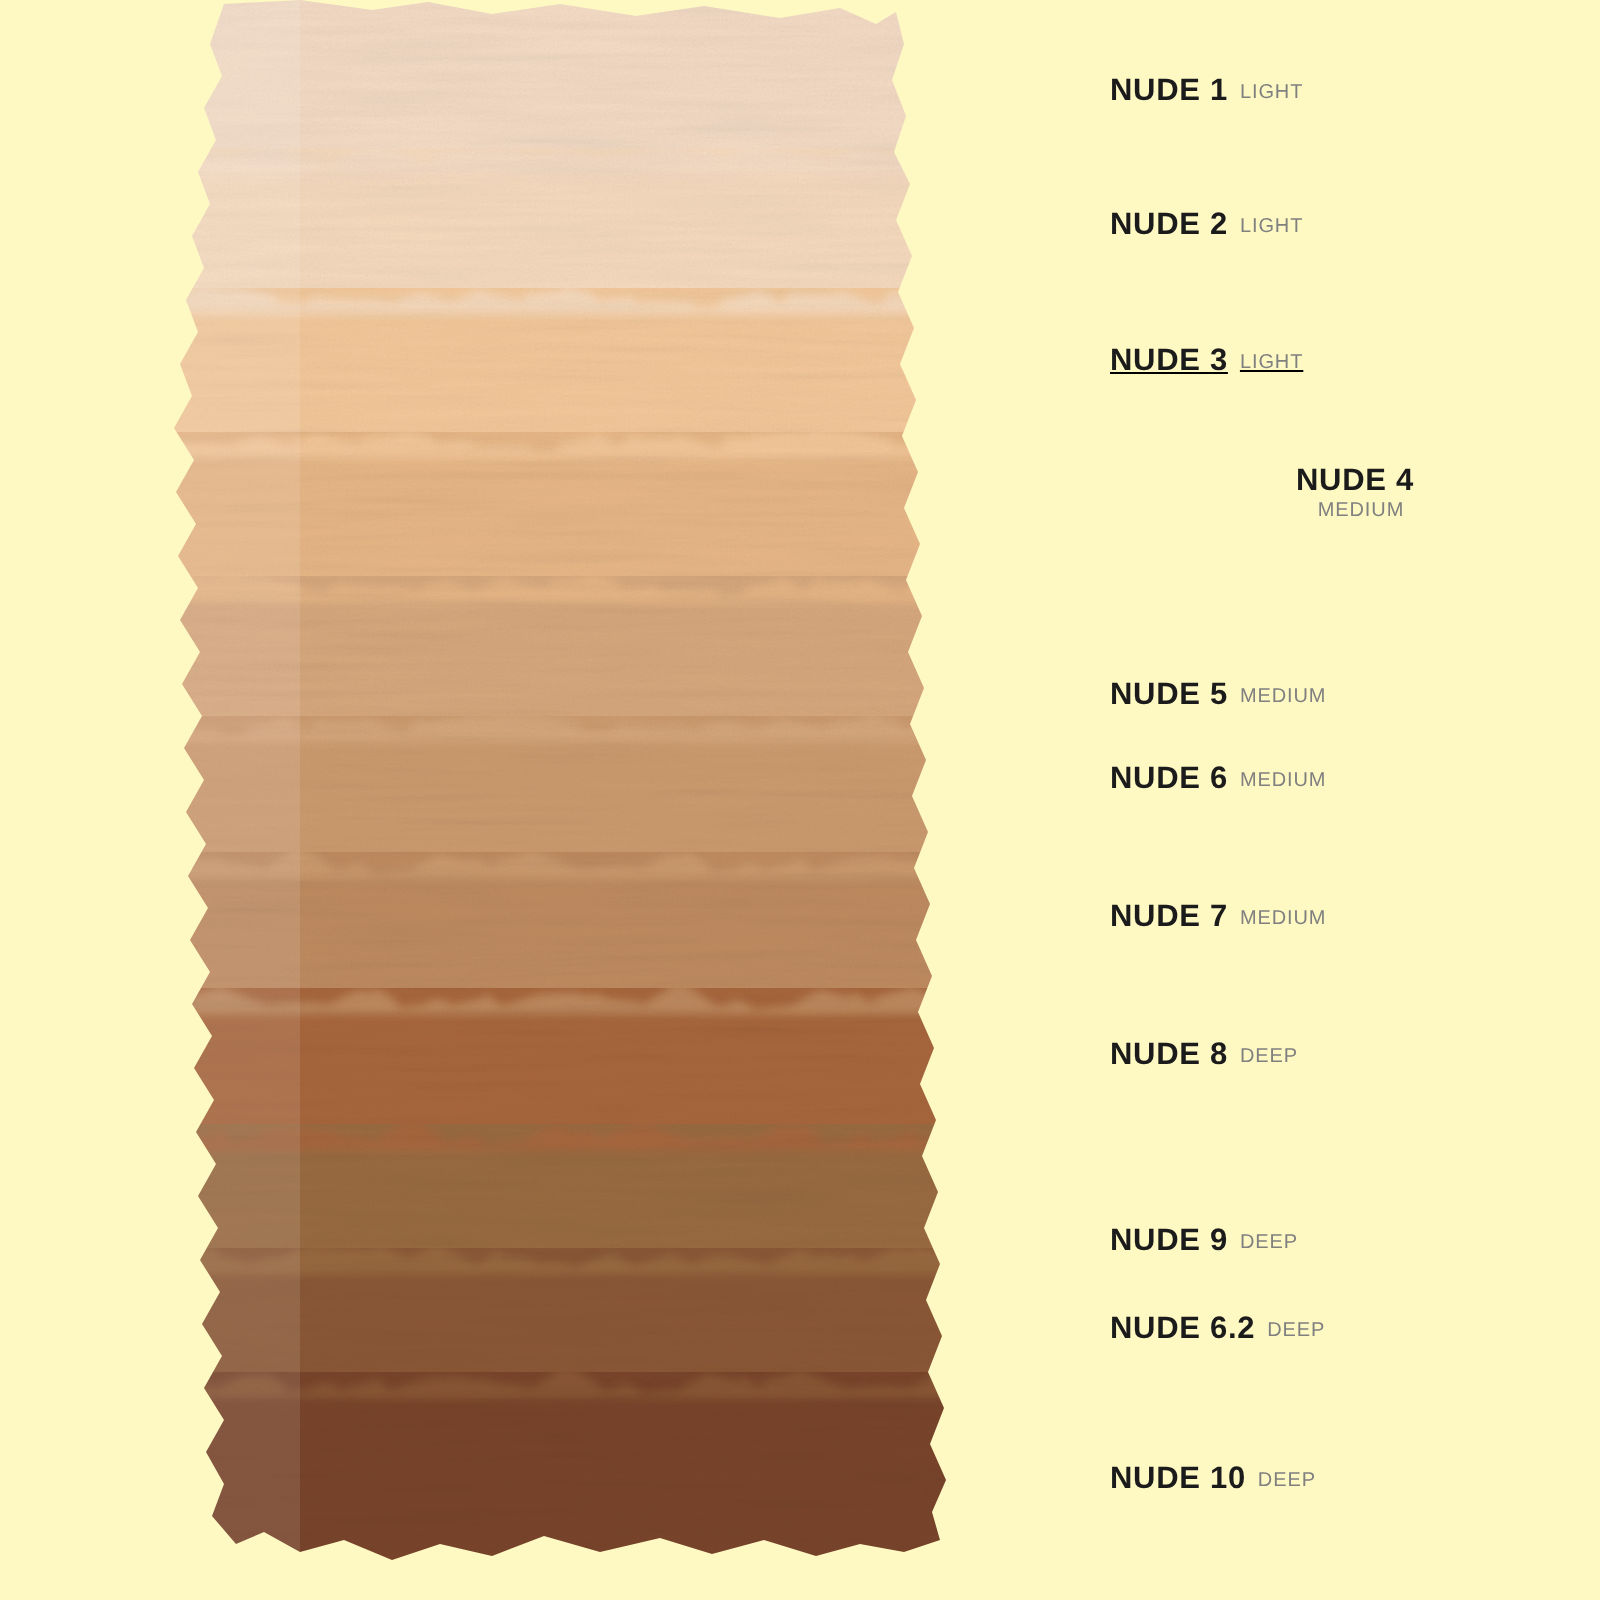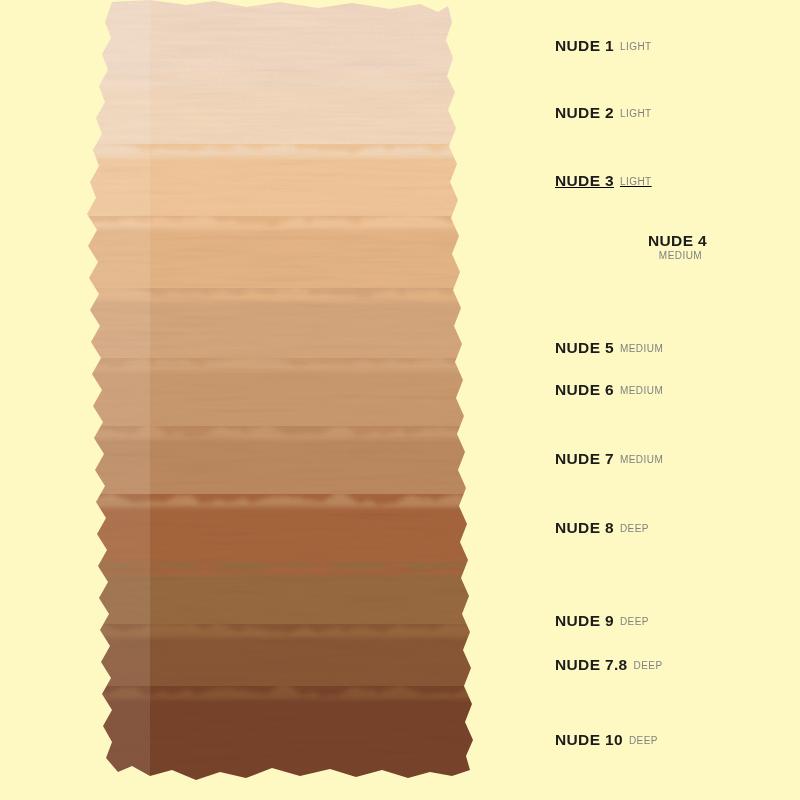--- a/index.html
+++ b/index.html
@@ -191,21 +191,21 @@
       </div>
       <div class="legend-row" style="top: 517px;">
         <span class="shade-name">NUDE 8</span>
         <span class="shade-depth">DEEP</span>
       </div>
       <div class="legend-row" style="top: 586px; margin-top: 24px;">
         <span class="shade-name">NUDE 9</span>
         <span class="shade-depth">DEEP</span>
       </div>
       <div class="legend-row" style="top: 654px;">
-        <span class="shade-name">NUDE 7.8</span>
+        <span class="shade-name">NUDE 6.2</span>
         <span class="shade-depth">DEEP</span>
       </div>
       <div class="legend-row" style="top: 729px;">
         <span class="shade-name">NUDE 10</span>
         <span class="shade-depth">DEEP</span>
       </div>
     </div>
 
 </div>
 

